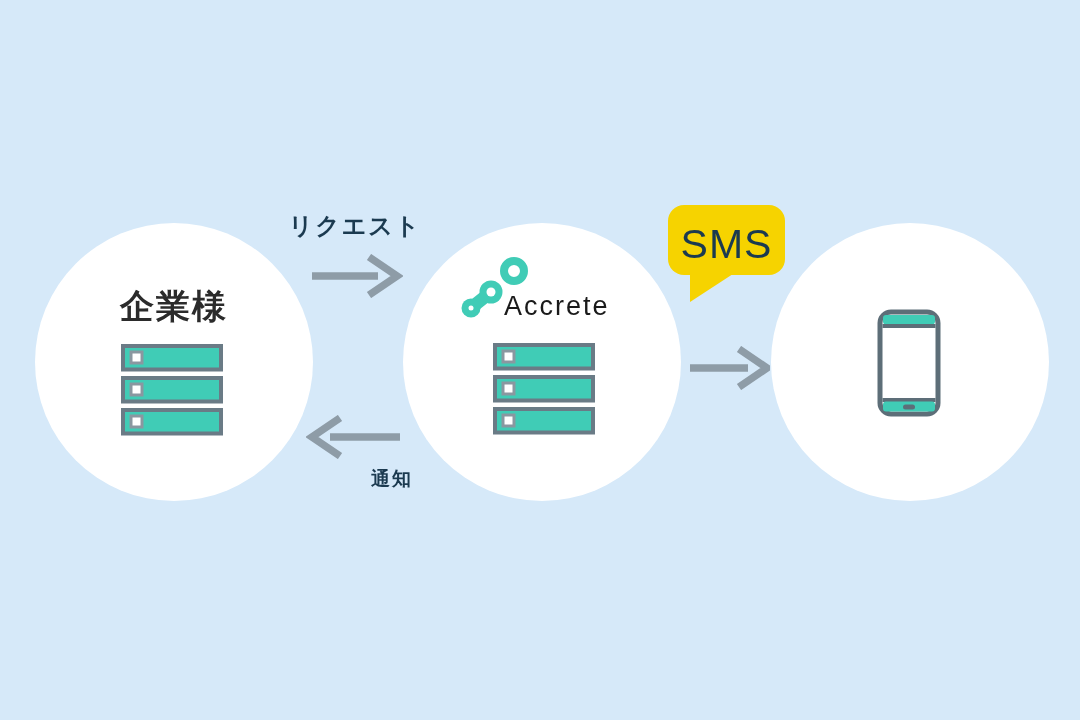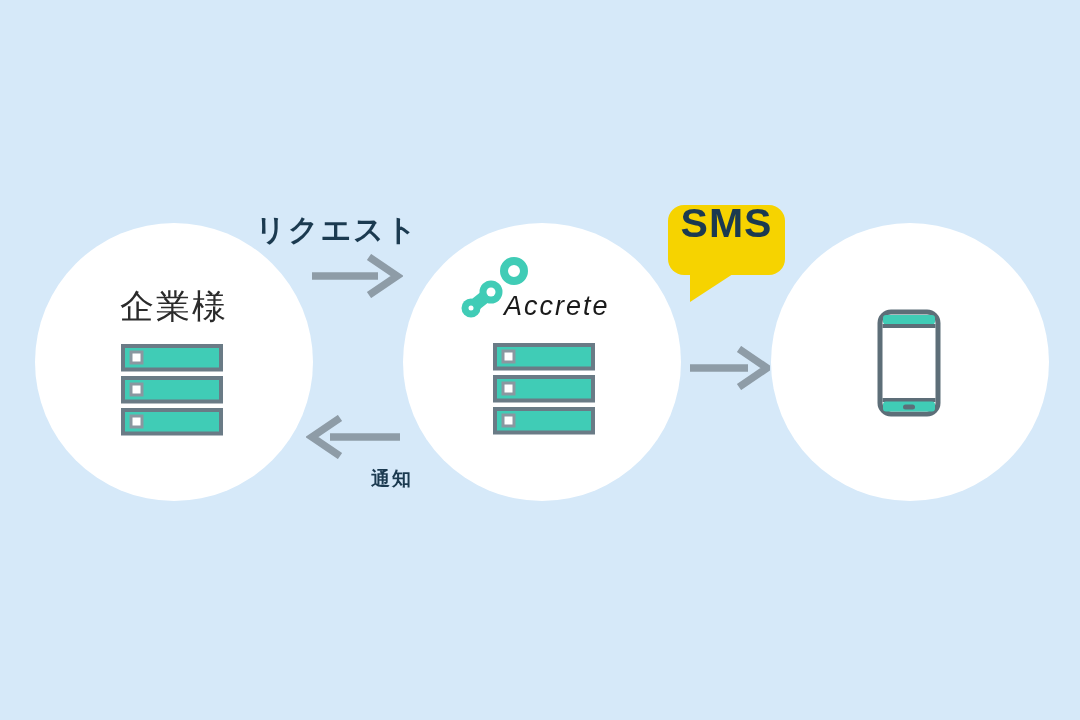--- a/index.html
+++ b/index.html
@@ -9,41 +9,41 @@
   }
   .circle{
     position:absolute;width:278px;height:278px;border-radius:50%;background:#ffffff;top:223px;
   }
   .circle.left{left:35px;}
   .circle.mid{left:403px;}
   .circle.right{left:771px;}
   .abs{position:absolute;}
   .company-label{
     left:35px;top:284px;width:278px;text-align:center;
-    font-size:34px;font-weight:400;color:#2b2b2b;letter-spacing:2px;
+    font-size:34px;font-weight:700;color:#2b2b2b;letter-spacing:2px;
   }
   .flow-label{
     color:#1b3a50;font-weight:700;text-align:center;
   }
-  .request-label{left:237px;top:210px;width:200px;font-size:30px;letter-spacing:2px;}
+  .request-label{left:255px;top:210px;width:200px;font-size:24px;letter-spacing:2px;}
   .notify-label{left:312px;top:466px;width:160px;font-size:19px;letter-spacing:2px;}
   .brand-label{
     left:504px;top:291px;width:130px;font-size:27px;font-weight:500;color:#1a1a1a;
-    letter-spacing:2px;text-align:left;font-style:italic;
+    letter-spacing:2px;text-align:left;
   }
   .sms-bubble{
     left:668px;top:205px;width:117px;height:70px;background:#f6d300;border-radius:16px;
   }
   .sms-tail{
     left:690px;top:272px;width:0;height:0;
     border-top:30px solid #f6d300;border-right:46px solid transparent;
   }
   .sms-text{
-    left:668px;top:200px;width:117px;text-align:center;
-    font-size:41px;font-weight:700;color:#1b3a50;letter-spacing:1px;
+    left:668px;top:221px;width:117px;text-align:center;
+    font-size:41px;font-weight:400;color:#1b3a50;letter-spacing:1px;
   }
   svg{display:block;}
 </style>
 </head>
 <body>
 
 <div class="canvas">
 
   <div class="circle left"></div>
   <div class="circle mid"></div>

